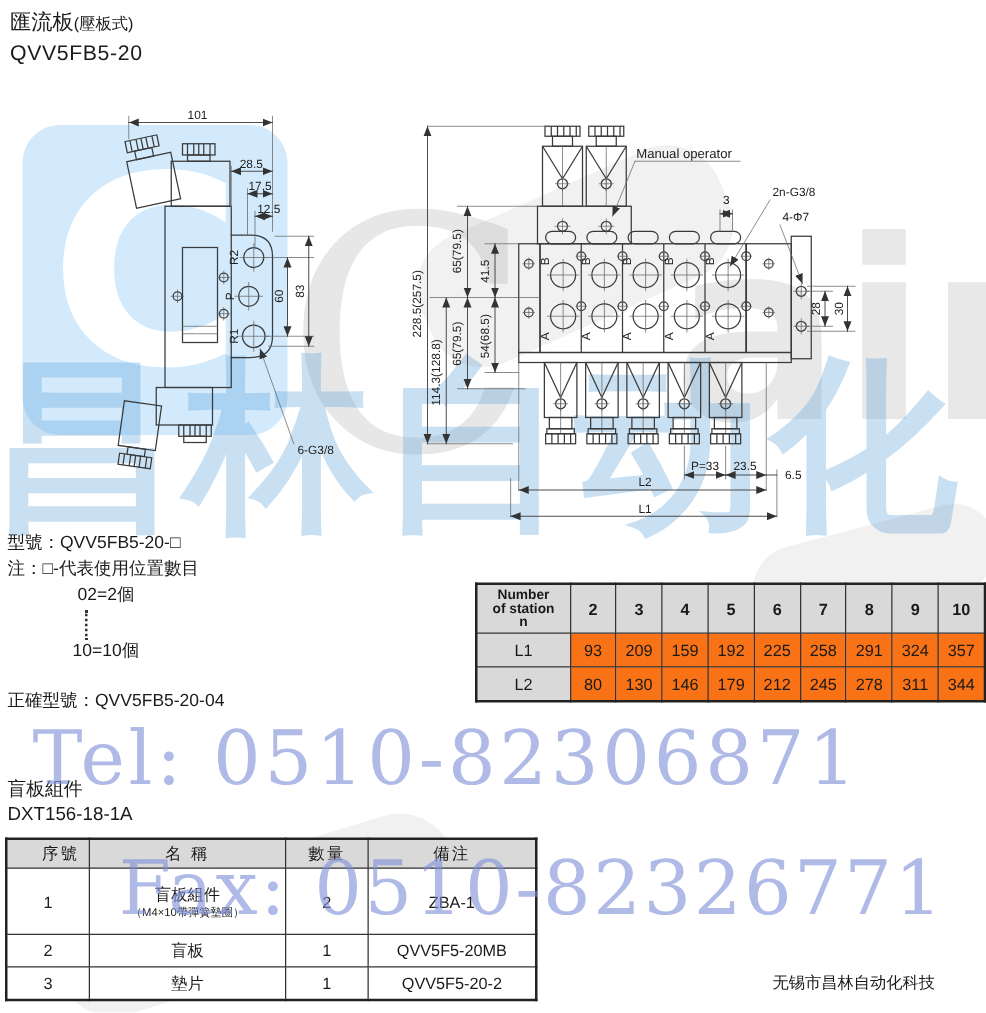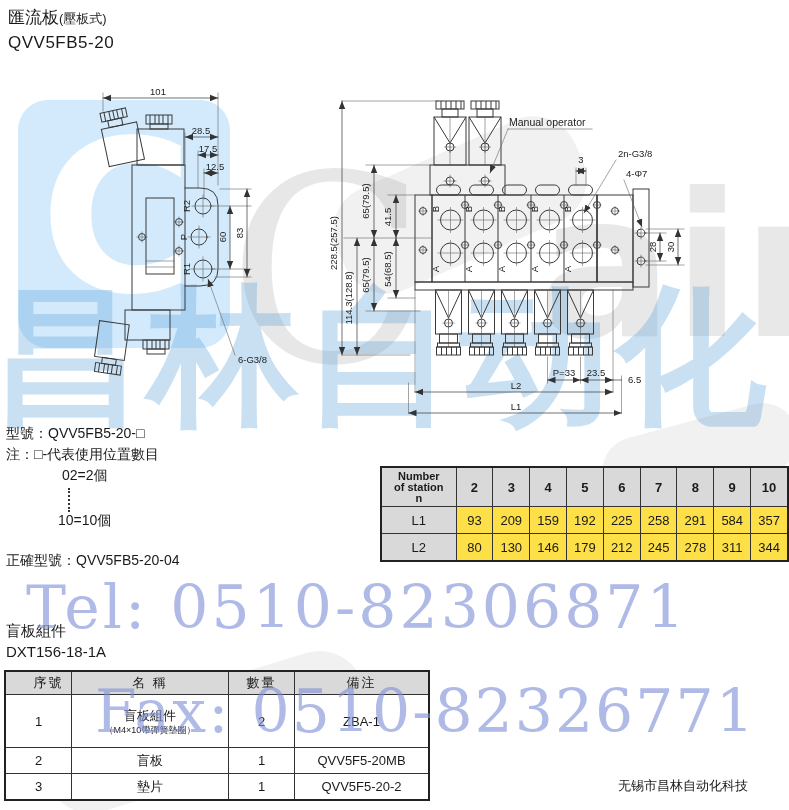--- a/index.html
+++ b/index.html
@@ -38,21 +38,21 @@
   .n1{left:6px;top:425px;} .n2{left:6px;top:446px;} .n3{left:62px;top:467px;}
   .ndot{left:68px;top:488px;height:24px;border-left:2px dotted #333;width:0;position:absolute;z-index:2;}
   .n4{left:58px;top:512px;} .n5{left:6px;top:532px;} .n6{left:6px;top:552px;}
   
   table.st{position:absolute;left:380px;top:466px;border-collapse:collapse;z-index:2;
            font-family:"Liberation Sans",sans-serif;}
   table.st{border:2px solid #222;}
   table.st th,table.st td{border:1px solid #333;text-align:center;padding:0;}
   table.st th{background:#d9d9d9;font-weight:bold;font-size:13px;width:36px;height:38px;}
   table.st th.first{width:74px;font-size:11px;line-height:11px;margin-left:36px;}
-  table.st td{font-size:13px;height:26px;background:#fde047;}
+  table.st td{font-size:13px;height:26px;background:#f97316;}
   table.st td.lab{background:#d9d9d9;width:74px;}
   
   .blind-title{position:absolute;left:6px;top:622px;font-size:15px;z-index:2;}
   .blind-model{position:absolute;left:6px;top:643px;font-size:15px;z-index:2;}
   table.pt{position:absolute;left:4px;top:670px;border-collapse:collapse;z-index:2;
            font-family:"Liberation Sans",sans-serif;border:2px solid #222;}
   table.pt th,table.pt td{border:1px solid #333;text-align:center;padding:1px 2px;font-size:13px;background:#fff;}
   table.pt th{background:#d9d9d9;font-weight:normal;height:20px;letter-spacing:2px;}
   table.pt .c1{width:41px;padding-left:22px;} table.pt .c2{width:152px;} table.pt .c3{width:61px;} table.pt .c4{width:129px;}
   table.pt tr.r1 td{height:50px;}
@@ -366,21 +366,21 @@
     </tr>
     <tr>
       <td class="lab">L1</td>
       <td>93</td>
       <td>209</td>
       <td>159</td>
       <td>192</td>
       <td>225</td>
       <td>258</td>
       <td>291</td>
-      <td>584</td>
+      <td>324</td>
       <td>357</td>
     </tr>
     <tr>
       <td class="lab">L2</td>
       <td>80</td>
       <td>130</td>
       <td>146</td>
       <td>179</td>
       <td>212</td>
       <td>245</td>

